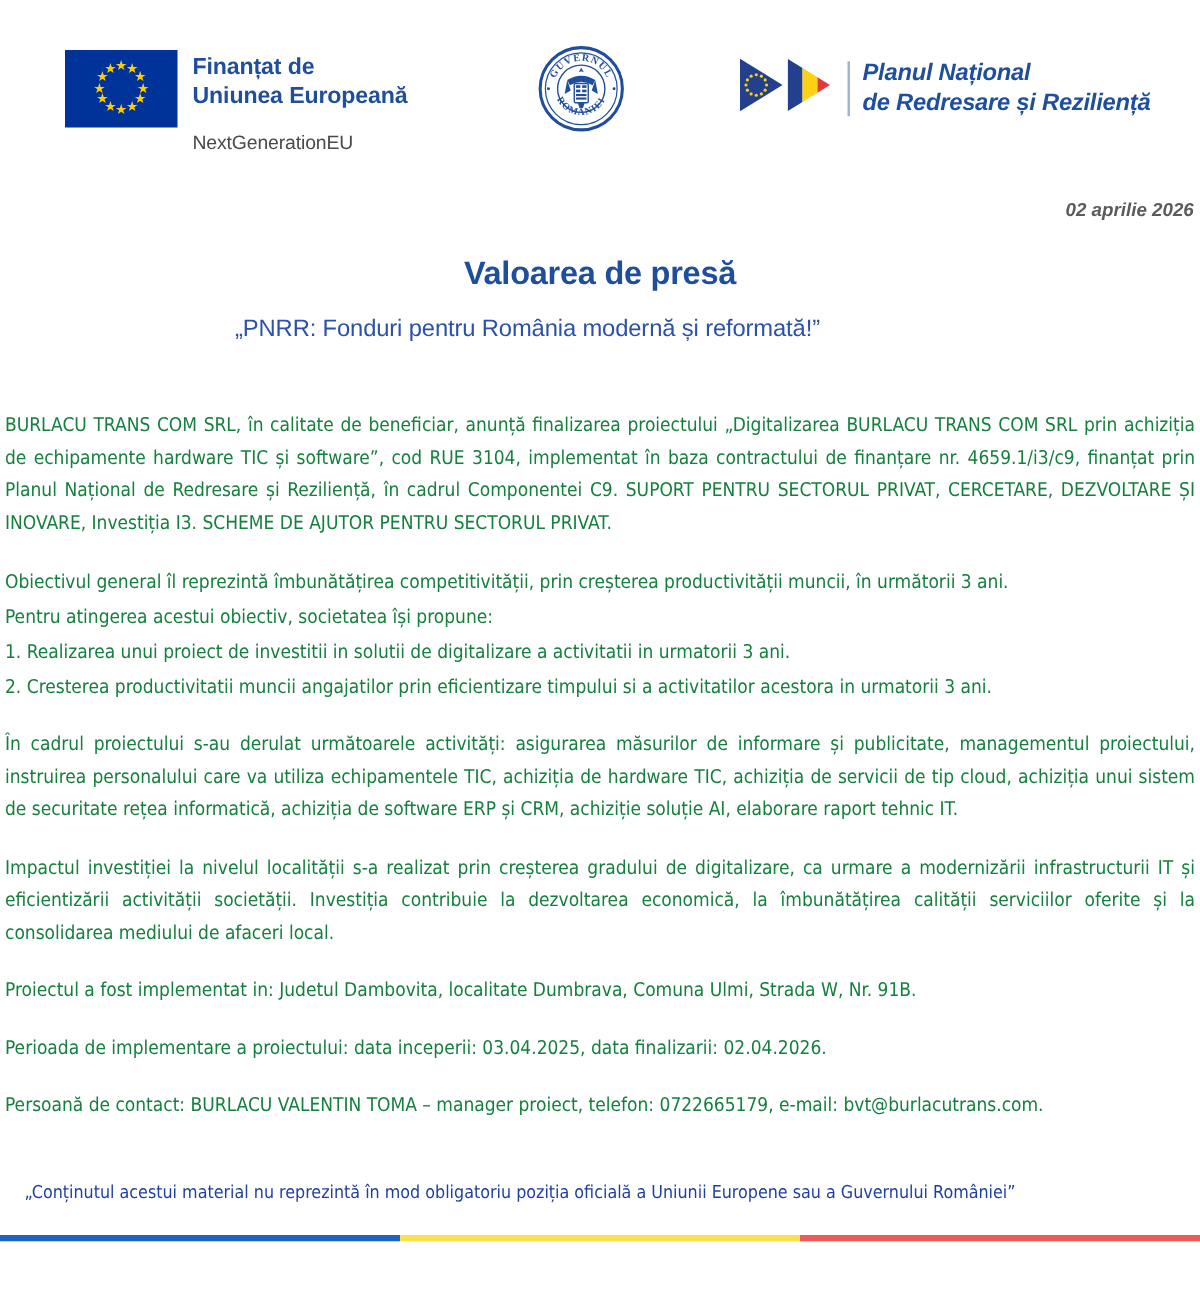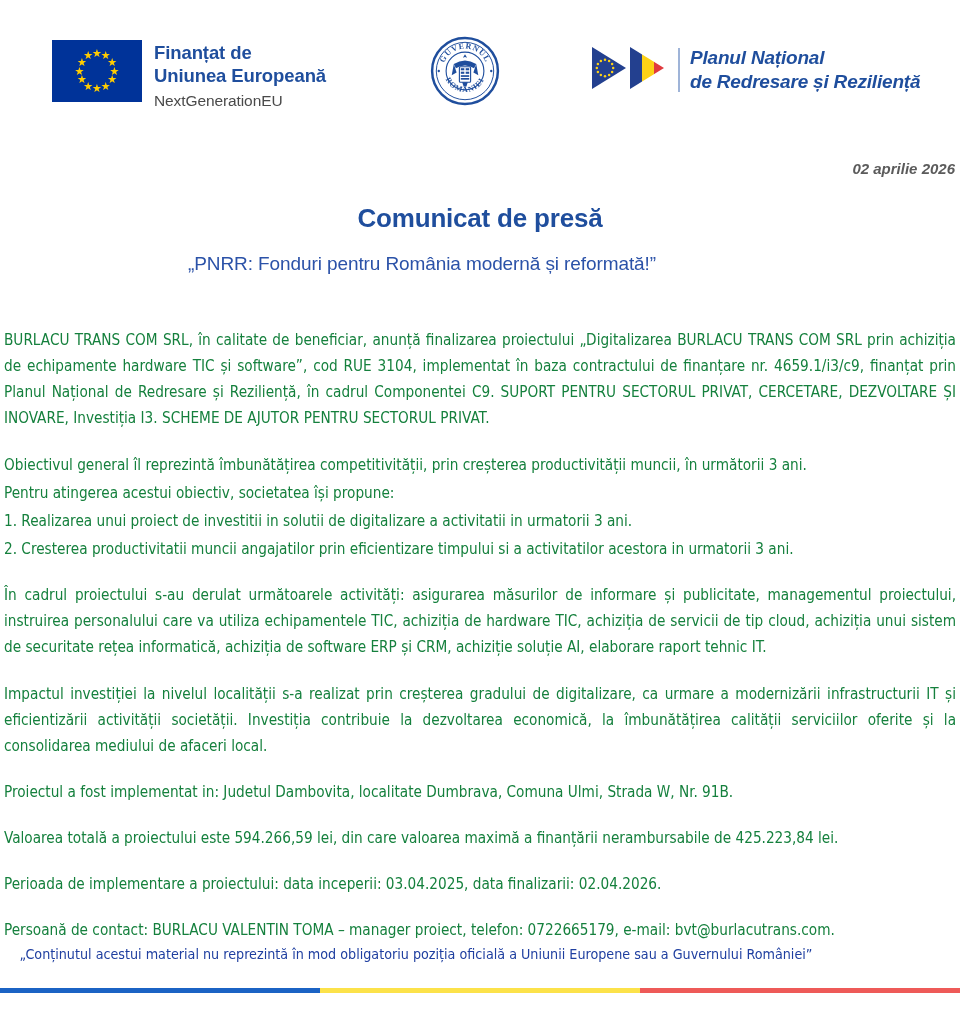--- a/index.html
+++ b/index.html
@@ -55,21 +55,21 @@
     font-size: 18.5px;
     font-weight: bold;
     color: #1F4E9D;
     line-height: 1.22;
     letter-spacing: -0.1px;
     white-space: nowrap;
   }
   .eu-sub {
     font-size: 15.5px;
     color: #4a4a4a;
-    margin-top: 5px;
+    margin-top: 19px;
     letter-spacing: -0.1px;
     white-space: nowrap;
   }
 
   
   .gov-seal {
     position: absolute;
     left: 430px; top: 36px;
     width: 70px; height: 70px;
   }
@@ -274,38 +274,37 @@
     <div class="pnrr-divider"></div>
     <div class="pnrr-text">
       <div>Planul Național</div>
       <div>de Redresare și Reziliență</div>
     </div>
   </div>
 </div>
 
 <div class="doc-date">02 aprilie 2026</div>
 
-<div class="doc-title">Comunicat de presă</div>
+<div class="doc-title">Valoarea de presă</div>
 <div class="doc-subtitle">„PNRR: Fonduri pentru România modernă și reformată!”</div>
 
 <div class="body-wrap">
   <p class="p-just p-gap-lg">BURLACU TRANS COM SRL, în calitate de beneficiar, anunță finalizarea proiectului „Digitalizarea BURLACU TRANS COM SRL prin achiziția de echipamente hardware TIC și software”, cod RUE 3104, implementat în baza contractului de finanțare nr. 4659.1/i3/c9, finanțat prin Planul Național de Redresare și Reziliență, în cadrul Componentei C9. SUPORT PENTRU SECTORUL PRIVAT, CERCETARE, DEZVOLTARE ȘI INOVARE, Investiția I3. SCHEME DE AJUTOR PENTRU SECTORUL PRIVAT.</p>
 
   <p class="p-left p-tight">Obiectivul general îl reprezintă îmbunătățirea competitivității, prin creșterea productivității muncii, în următorii 3 ani.</p>
   <p class="p-left p-tight">Pentru atingerea acestui obiectiv, societatea își propune:</p>
   <p class="p-left p-tight">1. Realizarea unui proiect de investitii in solutii de digitalizare a activitatii in urmatorii 3 ani.</p>
   <p class="p-left p-gap-lg">2. Cresterea productivitatii muncii angajatilor prin eficientizare timpului si a activitatilor acestora in urmatorii 3 ani.</p>
 
   <p class="p-just p-gap-lg">În cadrul proiectului s-au derulat următoarele activități: asigurarea măsurilor de informare și publicitate, managementul proiectului, instruirea personalului care va utiliza echipamentele TIC, achiziția de hardware TIC, achiziția de servicii de tip cloud, achiziția unui sistem de securitate rețea informatică, achiziția de software ERP și CRM, achiziție soluție AI, elaborare raport tehnic IT.</p>
 
   <p class="p-just p-gap-lg">Impactul investiției la nivelul localității s-a realizat prin creșterea gradului de digitalizare, ca urmare a modernizării infrastructurii IT și eficientizării activității societății. Investiția contribuie la dezvoltarea economică, la îmbunătățirea calității serviciilor oferite și la consolidarea mediului de afaceri local.</p>
 
   <p class="p-left p-gap-lg">Proiectul a fost implementat in: Judetul Dambovita, localitate Dumbrava, Comuna Ulmi, Strada W, Nr. 91B.</p>
 
-  <p class="p-left p-gap-lg">Valoarea totală a proiectului este 594.266,59 lei, din care valoarea maximă a finanțării nerambursabile de 425.223,84 lei.</p>
 
   <p class="p-left p-gap-lg">Perioada de implementare a proiectului: data inceperii: 03.04.2025, data finalizarii: 02.04.2026.</p>
 
   <p class="p-left">Persoană de contact: BURLACU VALENTIN TOMA – manager proiect, telefon: 0722665179, e-mail: bvt@burlacutrans.com.</p>
 </div>
 
 <div class="footer-note">„Conținutul acestui material nu reprezintă în mod obligatoriu poziția oficială a Uniunii Europene sau a Guvernului României”</div>
 <div class="tricolor">
   <span id="bar-blue" style="background: rgb(27, 99, 196);"></span>
   <span id="bar-yellow" style="background: rgb(252, 226, 74);"></span>

